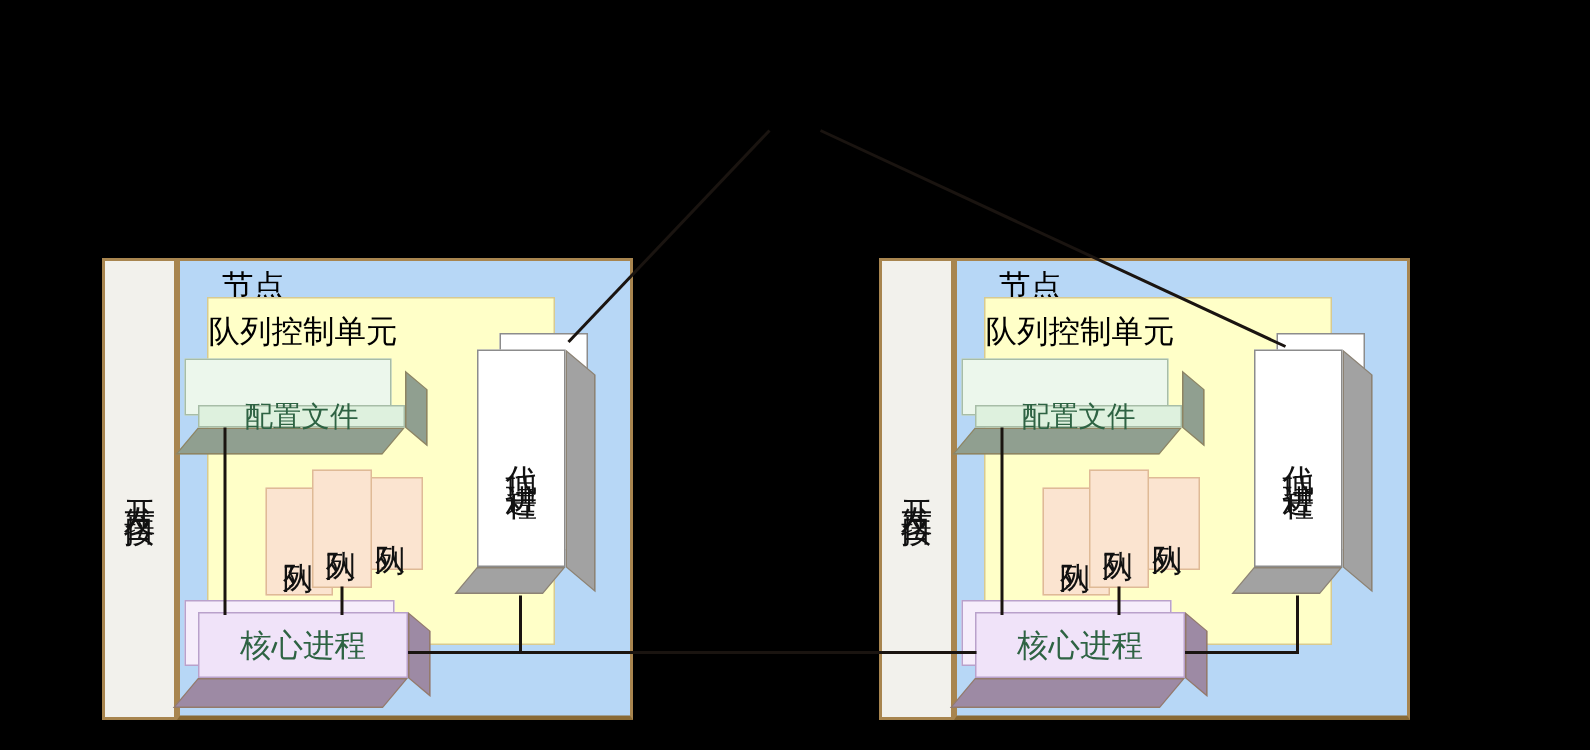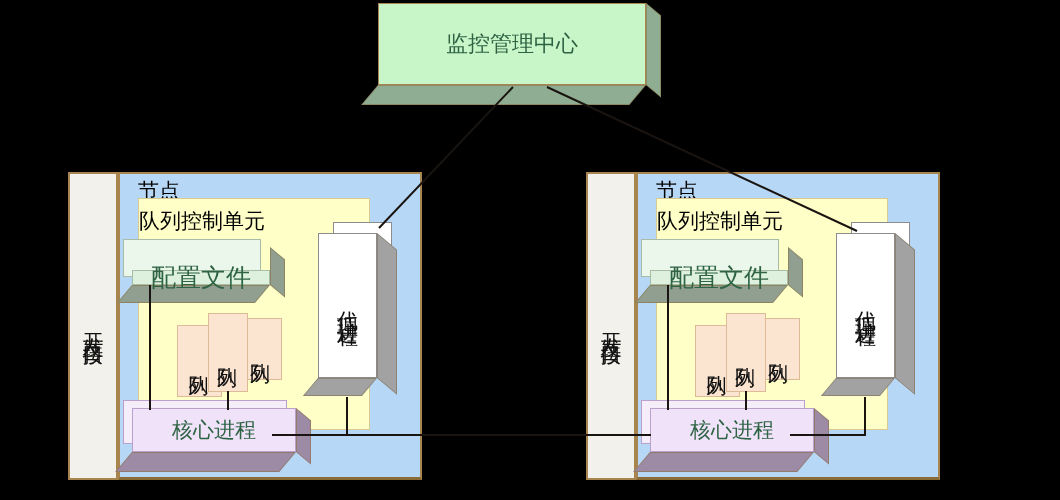--- a/index.html
+++ b/index.html
@@ -22,63 +22,58 @@
   .topbox .face-b,.topbox .face-r{background:var(--green-shadow);}
   .topbox .face-b{height:20px;}
   
   .node{position:absolute;top:172px;width:354px;height:308px;}
   .devstrip{position:absolute;left:0;top:0;width:50px;height:308px;background:var(--strip);
     border:2px solid var(--tan);box-sizing:border-box;display:flex;align-items:center;justify-content:center;}
   .nodebox{position:absolute;left:50px;top:0;width:304px;height:308px;background:var(--node-blue);
     border:2px solid var(--tan);border-bottom:3px solid var(--tan-dark);box-sizing:border-box;}
   .vtext{writing-mode:vertical-rl;text-orientation:upright;color:#111;letter-spacing:5px;}
   .devstrip .vtext{font-size:21px;}
-  .node-label{position:absolute;left:70px;top:5px;font-size:21px;color:#000;}
+  .node-label{position:absolute;left:80px;top:5px;font-size:21px;color:#000;}
   .qcu{position:absolute;left:70px;top:26px;width:232px;height:232px;background:var(--yellow);
     border:1px solid var(--yellow-border);box-sizing:border-box;}
   .qcu-title{margin-top:8px;font-size:21px;color:#000;}
   
   .config{left:64px;top:75px;width:138px;height:38px;}
-  .config .front{background:var(--config-fill);border-color:var(--config-border);color:var(--text-green);font-size:25px;margin-top:23px;}
+  .config .front{background:var(--config-fill);border-color:var(--config-border);color:var(--text-green);font-size:19px;margin-top:23px;}
   .config .back{background:var(--config-back);border-color:var(--config-border);}
   .config .face-b,.config .face-r{background:var(--config-shadow);}
   
   .queue{position:absolute;background:var(--queue-fill);border:1px solid var(--queue-border);
     box-sizing:border-box;display:flex;align-items:center;justify-content:center;}
   .queue .vtext{font-size:20px;letter-spacing:2px;}
   .q1{left:109px;top:153px;width:45px;height:72px;z-index:1;}
   .q2{left:140px;top:141px;width:40px;height:79px;z-index:3;}
   .q3{left:172px;top:146px;width:42px;height:62px;z-index:2;}
   
-  .core{left:64px;top:236px;width:164px;height:44px;z-index:4;}
+  .core{left:64px;top:236px;width:140px;height:44px;z-index:4;}
   .core .front{background:var(--core-fill);border-color:var(--core-border);color:var(--text-green);font-size:21px;}
   .core .back{background:var(--core-back);border-color:var(--core-border);}
   .core .face-b,.core .face-r{background:var(--core-shadow);}
   .core .face-b{height:20px;}
   
   .agent{left:250px;top:61px;width:59px;height:145px;z-index:5;}
   .agent .back{transform:translate(15px,-11px);background:#fff;border-color:var(--agent-border);}
   .agent .front{background:#fff;border-color:var(--agent-border);}
   .agent .face-b,.agent .face-r{background:var(--agent-shadow);border-color:rgba(120,100,70,.5);}
   .agent .face-r{width:20px;}
   .agent .face-b{height:18px;}
   .agent .vtext{font-size:21px;letter-spacing:6px;}
   
   #wires{position:absolute;left:0;top:0;z-index:40;pointer-events:none;}
 </style>
 </head>
 <body>
 
 <div id="stage">
 
-  <div class="slab topbox">
-    <span class="face-b"></span>
-    <span class="face-r"></span>
-    <span class="front">监控管理中心</span>
-  </div>
 
   <div class="node" style="left:68px">
     <div class="devstrip">
       <span class="vtext">开发接口</span>
     </div>
     <div class="nodebox"></div>
     <div class="node-label">节点</div>
     <div class="qcu">
       <div class="qcu-title">队列控制单元</div>
     </div>

